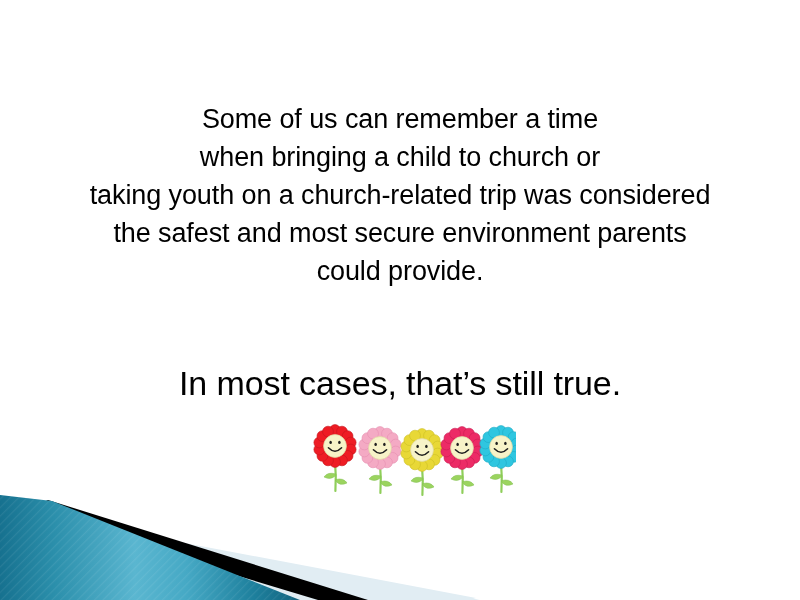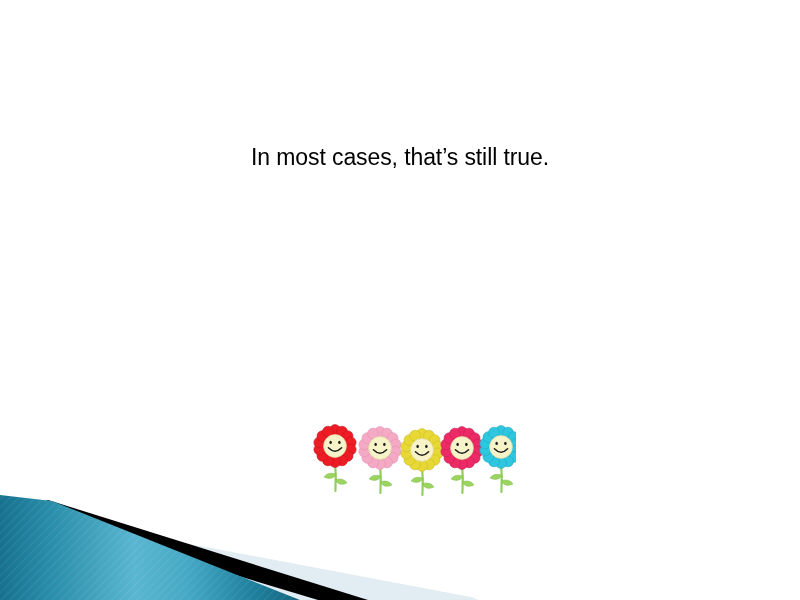--- a/index.html
+++ b/index.html
@@ -55,21 +55,22 @@
     padding: 0;
   }
   .para .line {
     display: block;
     white-space: nowrap;
   }
   .para-gap {
     height: 38px;
   }
   .para-second {
-    font-size: 23px;
+    font-size: 34px;
+    margin-top: 36px;
   }
 
   
   .flower-art {
     position: absolute;
     left: 312px;
     top: 424px;
     width: 204px;
     height: 78px;
   }
@@ -79,20 +80,27 @@
     height: 78px;
   }
 </style>
 </head>
 <body>
 
 <div class="slide">
 
   <div class="text-block">
 
+    <p class="para">
+      <span class="line">Some of us can remember a time</span>
+      <span class="line">when bringing a child to church or</span>
+      <span class="line">taking youth on a church-related trip was considered</span>
+      <span class="line">the safest and most secure environment parents</span>
+      <span class="line">could provide.</span>
+    </p>
 
     <div class="para-gap"></div>
 
     <p class="para para-second">
       <span class="line">In most cases, that’s still true.</span>
     </p>
 
   </div>
 
   <div class="flower-art">

